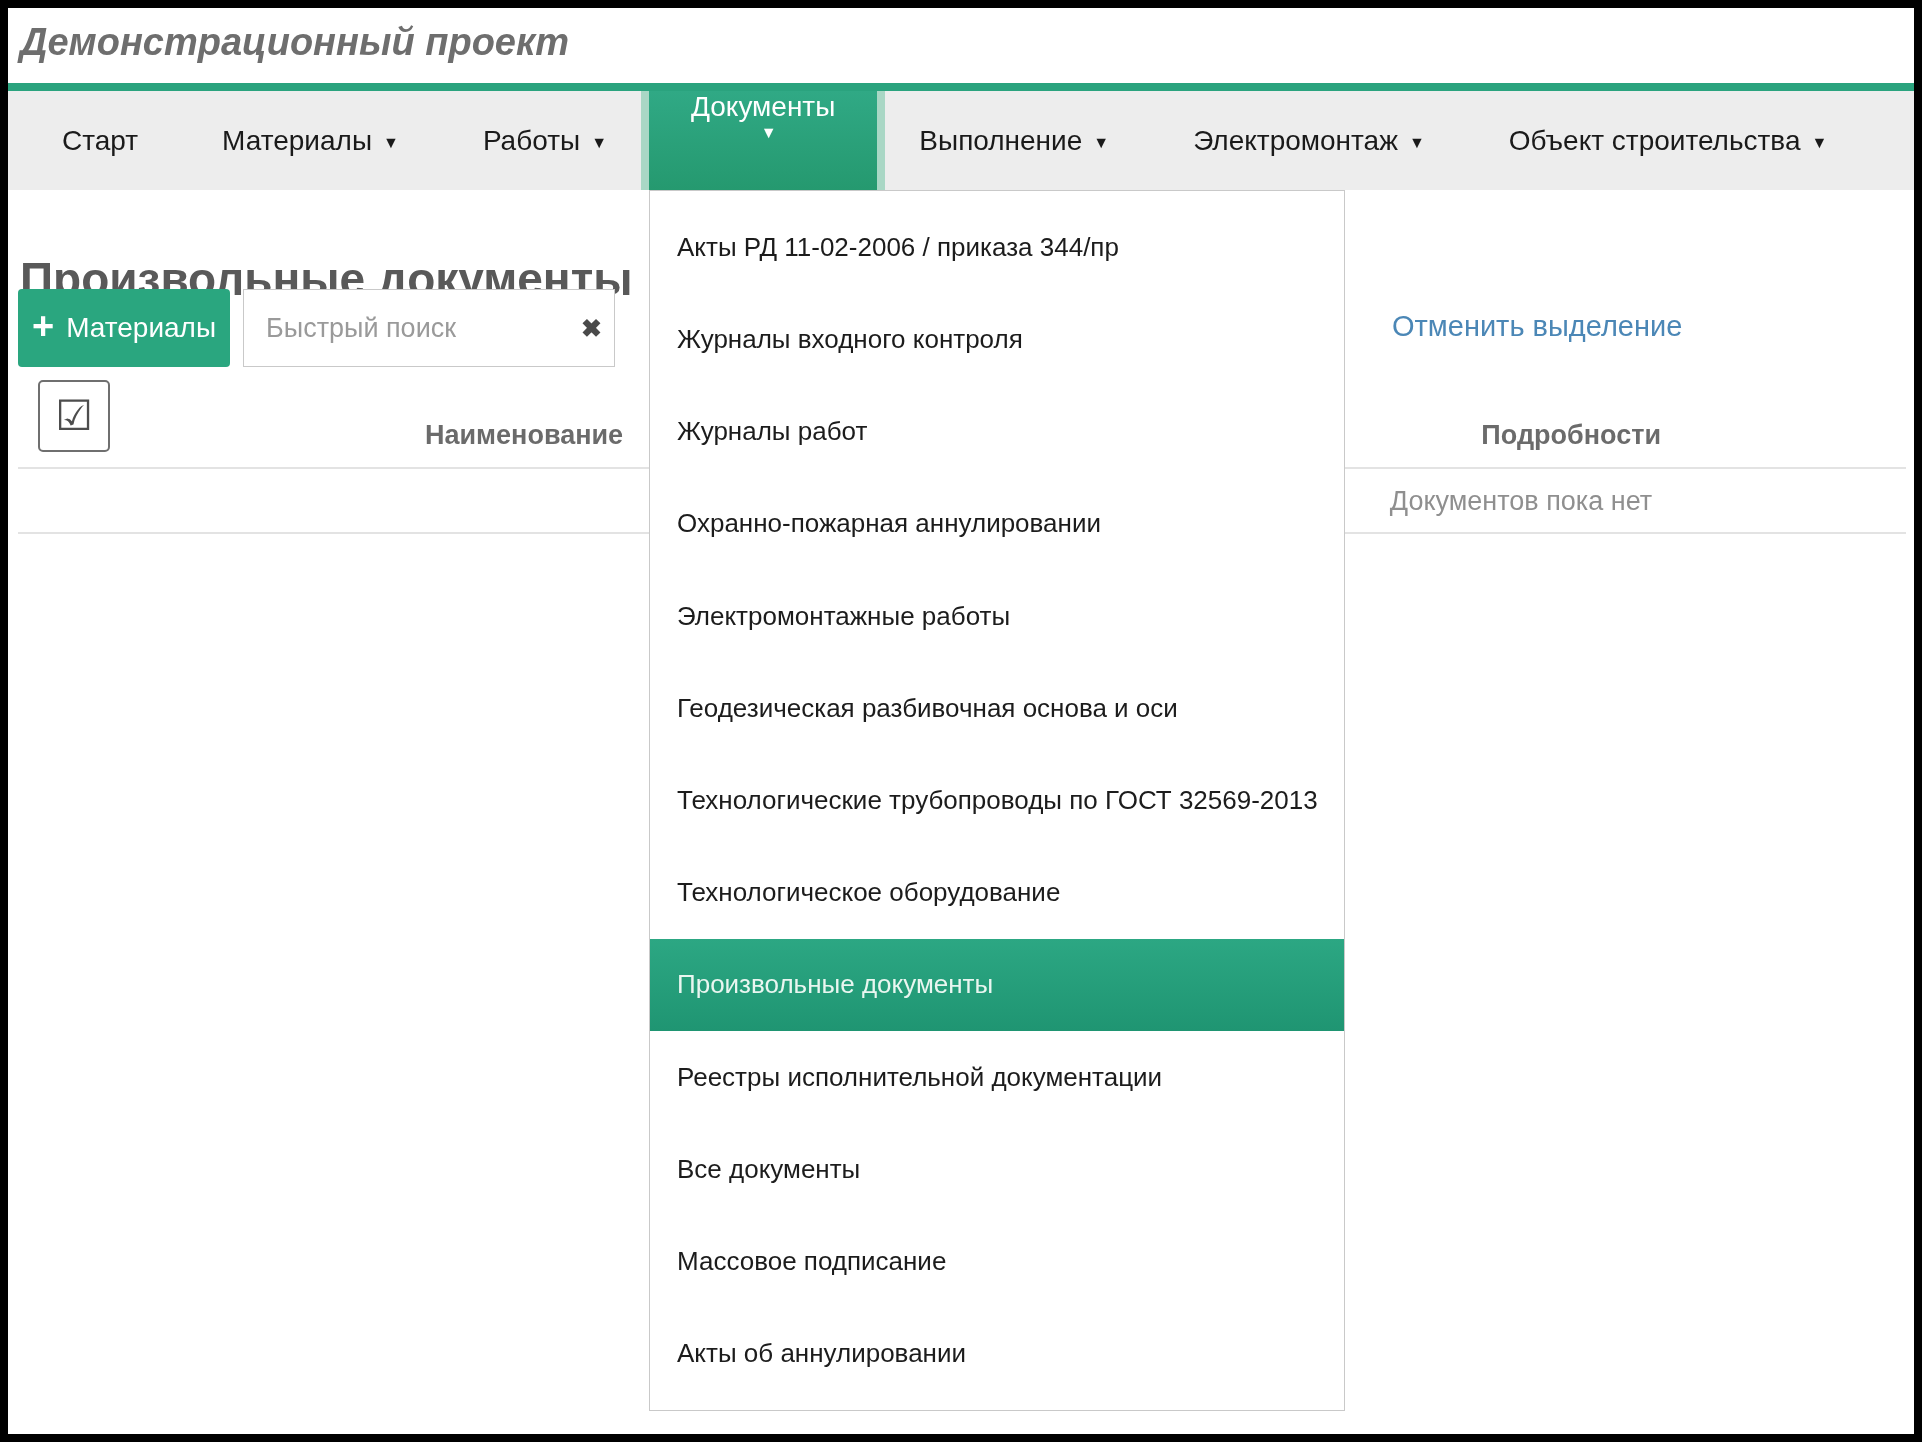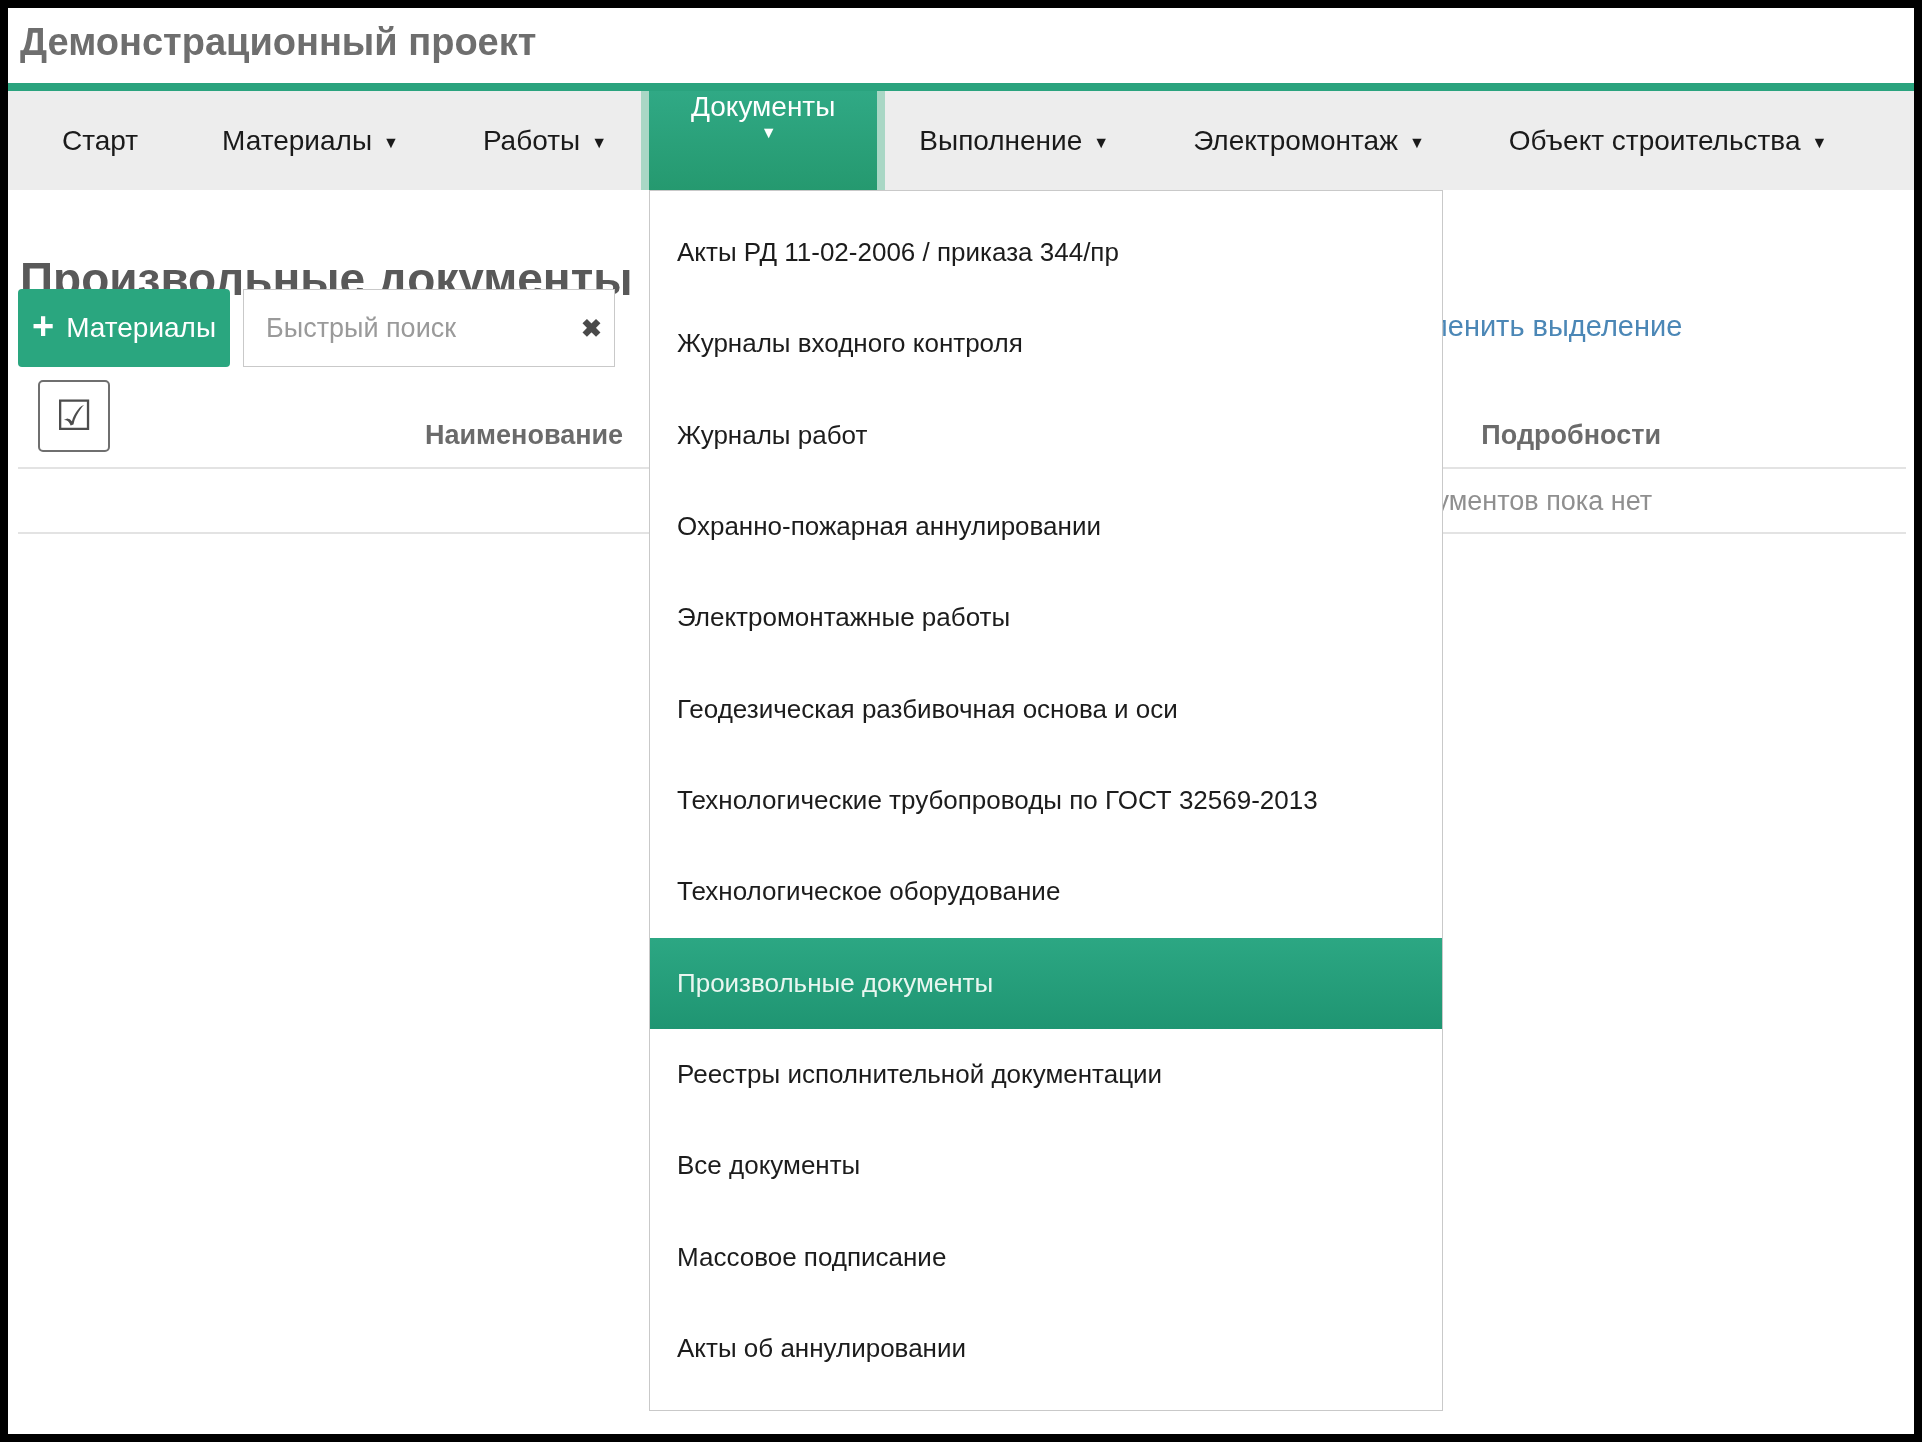--- a/index.html
+++ b/index.html
@@ -4,42 +4,42 @@
 <style>
   html,body { margin:0; padding:0; background:#000; }
   body { width:1922px; height:1442px; position:relative; font-family:"Liberation Sans", sans-serif; }
   .page {
     position:absolute; left:8px; top:8px; width:1906px; height:1426px;
     background:#fff; overflow:hidden;
   }
   
   .app-title {
     position:absolute; left:12px; top:13px;
-    font-size:38px; font-weight:bold; color:#6e6e6e; white-space:nowrap;
+    font-size:38px; font-weight:bold; color:#6e6e6e; white-space:nowrap;font-style:italic;
   }
   .green-line { position:absolute; left:0; top:75px; width:100%; height:8px; background:#2aa37e; }
   
   .nav {
     position:absolute; left:0; top:83px; width:100%; height:99px;
     background:#ededed; display:flex; align-items:stretch; padding-left:12px; box-sizing:border-box;
     font-size:28px; color:#1a1a1a;
   }
   .nav-item { display:flex; align-items:center; padding:0 42px; white-space:nowrap; cursor:pointer; }
   .caret { font-size:16px; margin-left:11px; line-height:1; transform:translateY(2px); }
   .nav-item.active {
     background:linear-gradient(#30a985,#25996f);
     color:#fff; position:relative;
     box-shadow:-8px 0 0 #a9d7c5, 8px 0 0 #a9d7c5;
     flex-direction:column;
   }
   
   .dropdown-panel {
-    position:absolute; top:100%; left:0; width:794px; height:1221px;
+    position:absolute; top:100%; left:0; width:696px; height:1221px;
     background:#fff; border:1px solid #c9c9c9; box-sizing:border-box;
-    z-index:30; display:flex; flex-direction:column; padding:16px 0;
+    z-index:30; display:flex; flex-direction:column; padding:10px 0;
     color:#1c1c1c; font-size:26px; cursor:default;
   }
   .dd-item { flex:1 1 0; display:flex; align-items:center; padding-left:27px; cursor:pointer; white-space:nowrap; }
   .dd-item.active { background:linear-gradient(#2ca783,#1f9572); color:#e9f6f0; }
   
   .page-title {
     position:absolute; left:12px; top:213px;
     font-size:46px; font-weight:bold; color:#595959; white-space:nowrap;
   }
   .add-btn {

